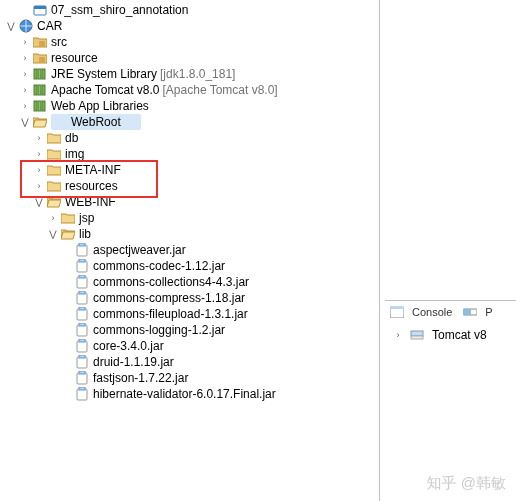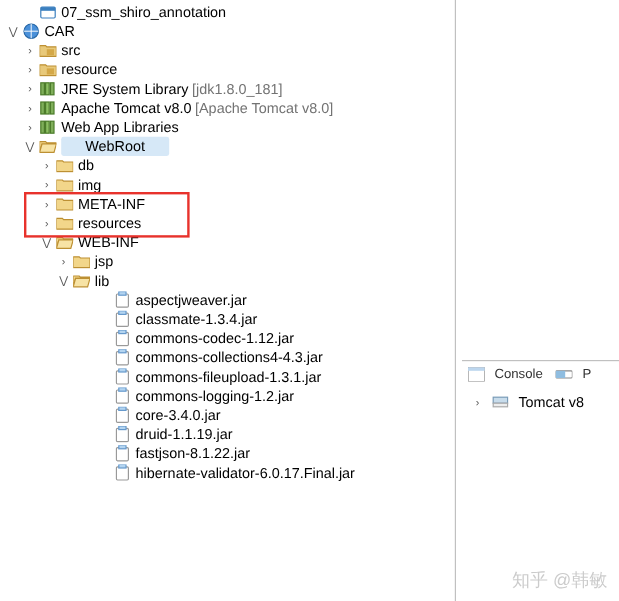--- a/index.html
+++ b/index.html
@@ -99,21 +99,21 @@
     right: 10px;
     font-size: 15px;
     color: rgba(160,160,160,0.55);
     font-family: sans-serif;
   }
   
   .l0 { padding-left: 4px; }
   .l1 { padding-left: 18px; }
   .l2 { padding-left: 32px; }
   .l3 { padding-left: 46px; }
-  .l4 { padding-left: 80px; }
+  .l4 { padding-left: 60px; }
 </style>
 </head>
 <body>
 
 <div class="tree-panel">
 
   <div class="node l1">
     <span class="expander empty"></span>
     <span class="icon">
         <svg width="14" height="14">
@@ -289,50 +289,50 @@
       <span class="label">aspectjweaver.jar</span>
     </div>
   <div class="node l4">
       <span class="expander empty"></span>
       <span class="icon">
         <svg width="12" height="14">
           <rect x="1" y="2" width="10" height="11" rx="1" fill="#fff" stroke="#999"></rect>
           <rect x="3" y="0" width="6" height="3" fill="#b3d4f0" stroke="#6699cc"></rect>
         </svg>
       </span>
-      <span class="label">classmate-1.3.4.jar</span>
-    </div>
-  <div class="node l4">
-      <span class="expander empty"></span>
-      <span class="icon">
-        <svg width="12" height="14">
-          <rect x="1" y="2" width="10" height="11" rx="1" fill="#fff" stroke="#999"></rect>
-          <rect x="3" y="0" width="6" height="3" fill="#b3d4f0" stroke="#6699cc"></rect>
-        </svg>
-      </span>
       <span class="label">commons-codec-1.12.jar</span>
     </div>
   <div class="node l4">
       <span class="expander empty"></span>
       <span class="icon">
         <svg width="12" height="14">
           <rect x="1" y="2" width="10" height="11" rx="1" fill="#fff" stroke="#999"></rect>
           <rect x="3" y="0" width="6" height="3" fill="#b3d4f0" stroke="#6699cc"></rect>
         </svg>
       </span>
       <span class="label">commons-collections4-4.3.jar</span>
     </div>
   <div class="node l4">
       <span class="expander empty"></span>
       <span class="icon">
         <svg width="12" height="14">
           <rect x="1" y="2" width="10" height="11" rx="1" fill="#fff" stroke="#999"></rect>
           <rect x="3" y="0" width="6" height="3" fill="#b3d4f0" stroke="#6699cc"></rect>
         </svg>
       </span>
+      <span class="label">commons-compress-1.18.jar</span>
+    </div>
+  <div class="node l4">
+      <span class="expander empty"></span>
+      <span class="icon">
+        <svg width="12" height="14">
+          <rect x="1" y="2" width="10" height="11" rx="1" fill="#fff" stroke="#999"></rect>
+          <rect x="3" y="0" width="6" height="3" fill="#b3d4f0" stroke="#6699cc"></rect>
+        </svg>
+      </span>
       <span class="label">commons-fileupload-1.3.1.jar</span>
     </div>
   <div class="node l4">
       <span class="expander empty"></span>
       <span class="icon">
         <svg width="12" height="14">
           <rect x="1" y="2" width="10" height="11" rx="1" fill="#fff" stroke="#999"></rect>
           <rect x="3" y="0" width="6" height="3" fill="#b3d4f0" stroke="#6699cc"></rect>
         </svg>
       </span>
@@ -359,21 +359,21 @@
       <span class="label">druid-1.1.19.jar</span>
     </div>
   <div class="node l4">
       <span class="expander empty"></span>
       <span class="icon">
         <svg width="12" height="14">
           <rect x="1" y="2" width="10" height="11" rx="1" fill="#fff" stroke="#999"></rect>
           <rect x="3" y="0" width="6" height="3" fill="#b3d4f0" stroke="#6699cc"></rect>
         </svg>
       </span>
-      <span class="label">fastjson-8.1.22.jar</span>
+      <span class="label">fastjson-1.7.22.jar</span>
     </div>
   <div class="node l4">
       <span class="expander empty"></span>
       <span class="icon">
         <svg width="12" height="14">
           <rect x="1" y="2" width="10" height="11" rx="1" fill="#fff" stroke="#999"></rect>
           <rect x="3" y="0" width="6" height="3" fill="#b3d4f0" stroke="#6699cc"></rect>
         </svg>
       </span>
       <span class="label">hibernate-validator-6.0.17.Final.jar</span>

